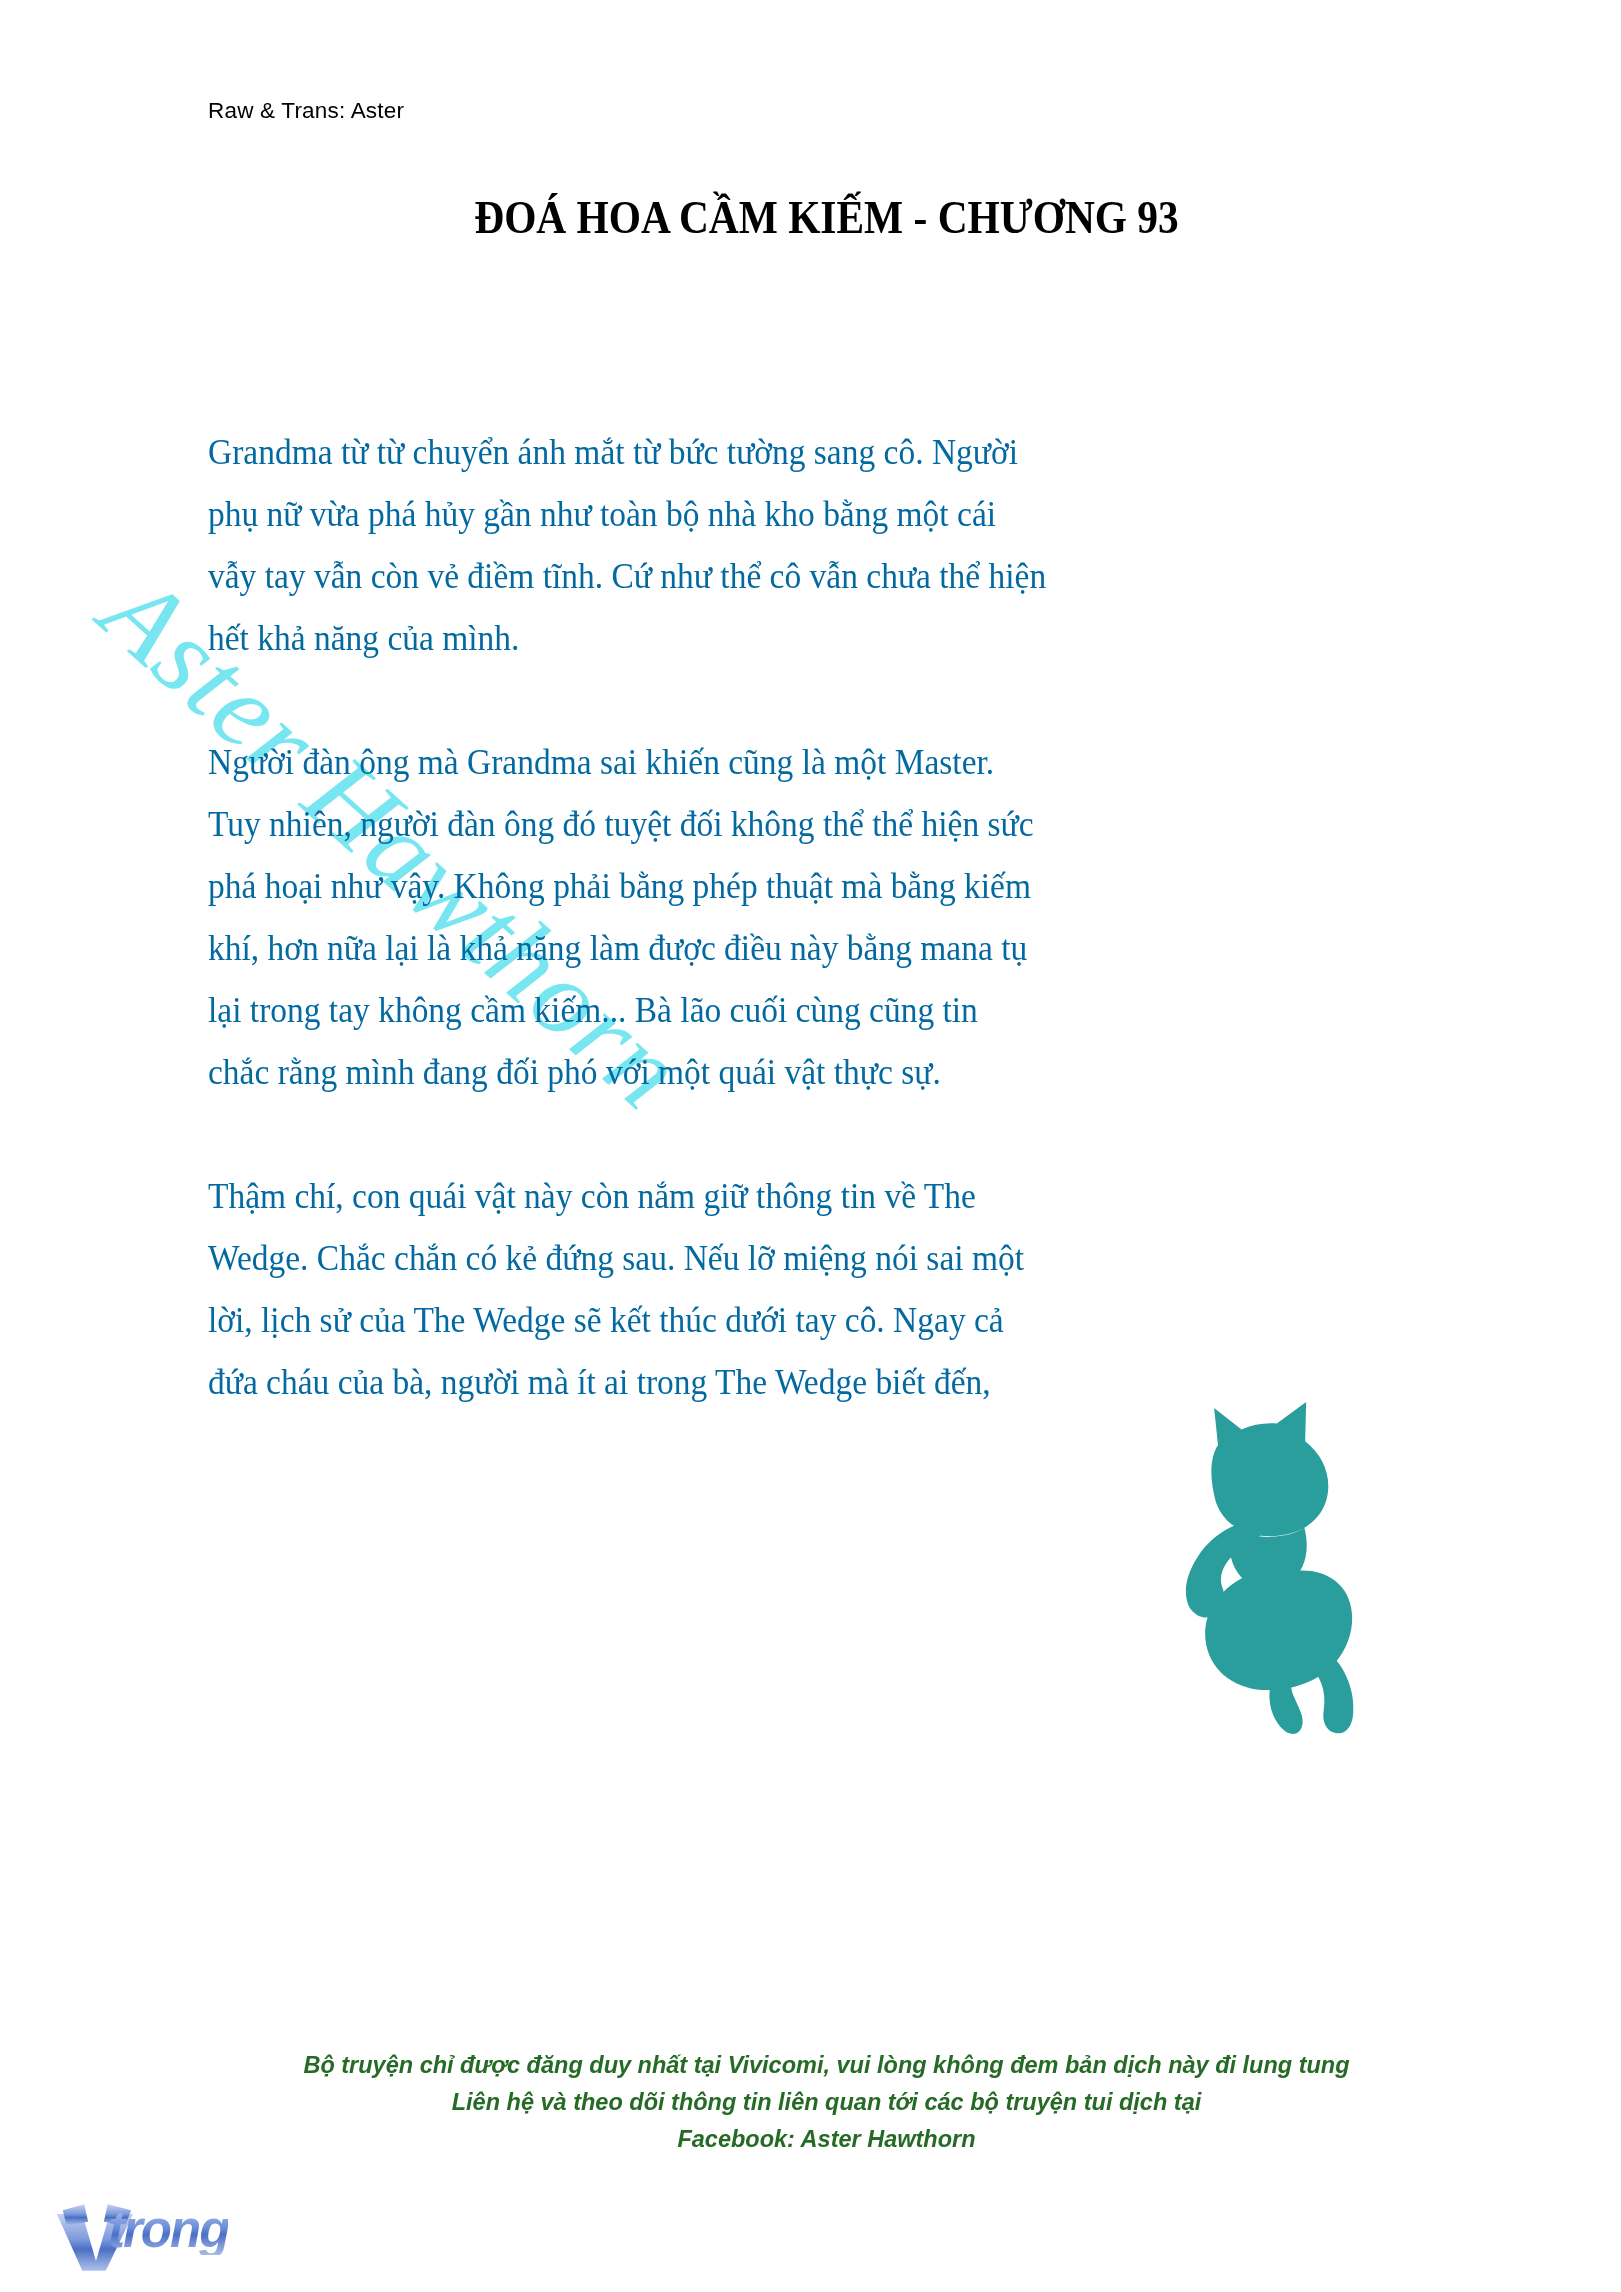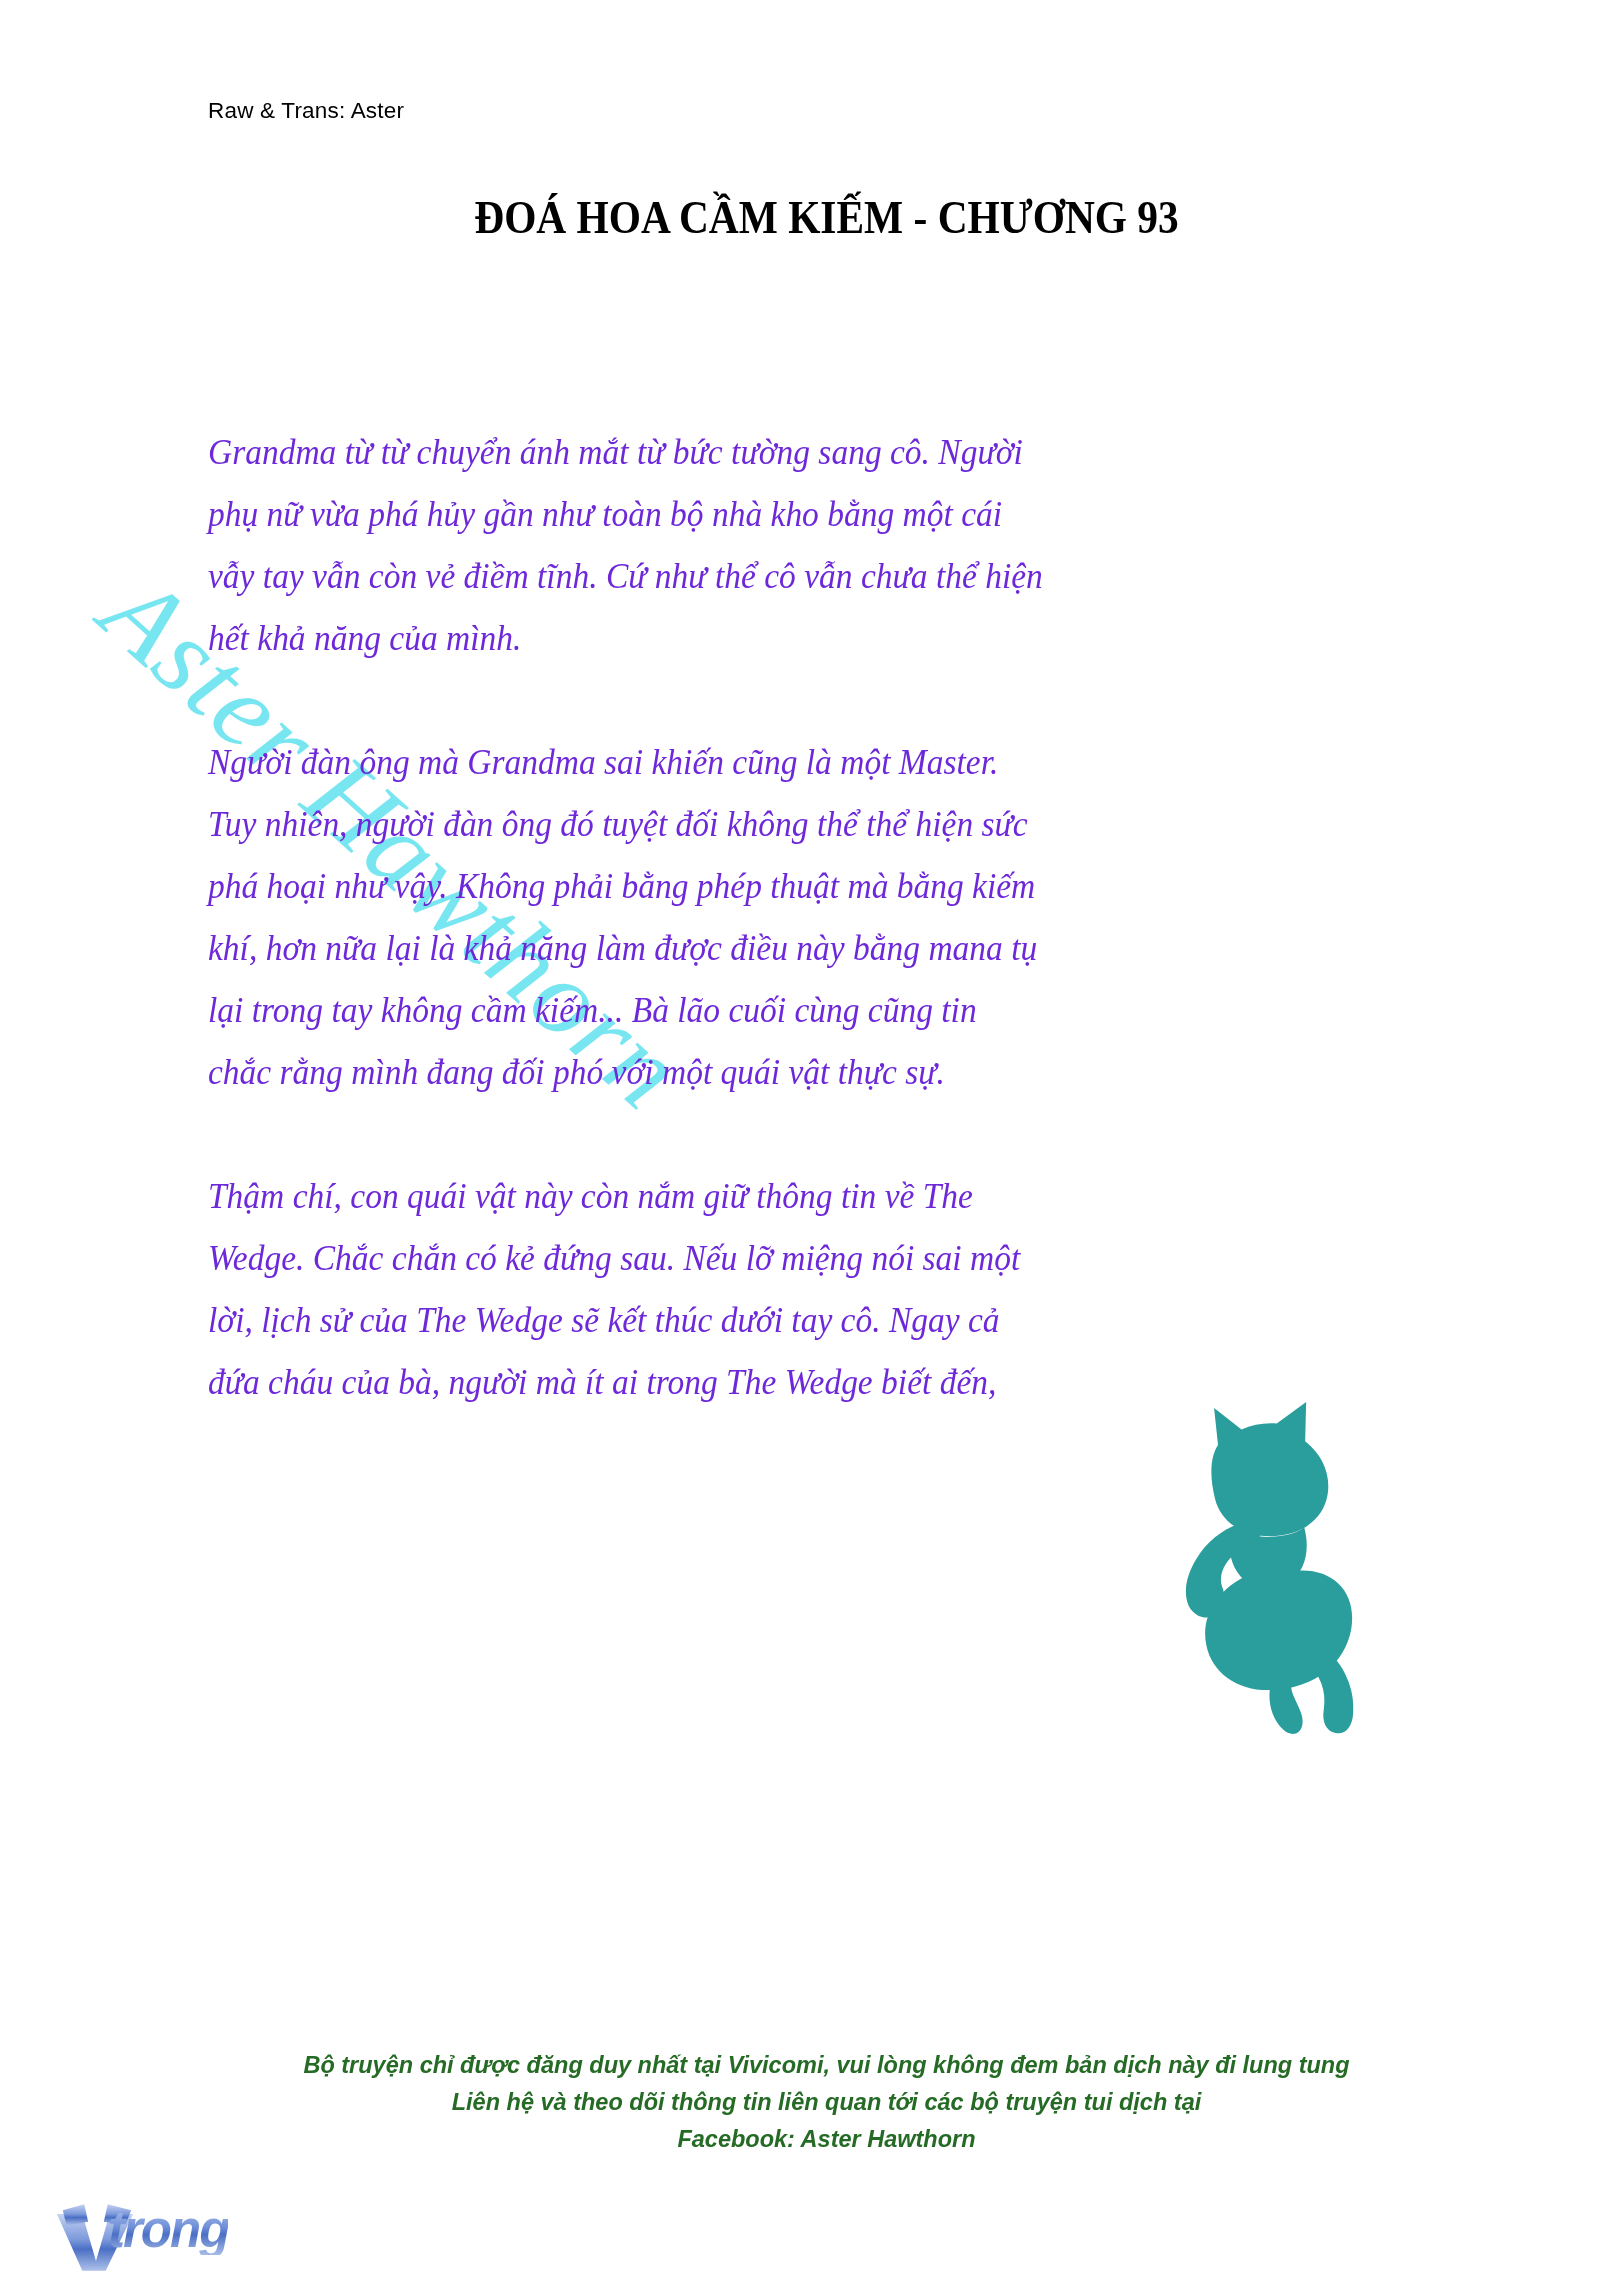--- a/index.html
+++ b/index.html
@@ -57,25 +57,24 @@
     position: absolute;
     left: 192px;
     top: 421px;
     width: 1237px;
     z-index: 3;
   }
   .para {
     font-family: "Liberation Serif", serif;
     font-size: 36px;
     line-height: 62px;
-    color: #6d28d9;
+    color: #0369a1;
     margin: 0;
     text-align: left;
     transform-origin: left top;
-    font-style: italic;
   }
   .para .ln {
     display: block;
     white-space: nowrap;
     transform: scaleX(0.93);
     transform-origin: left center;
   }
   .para-gap { height: 62px; }
 
   

